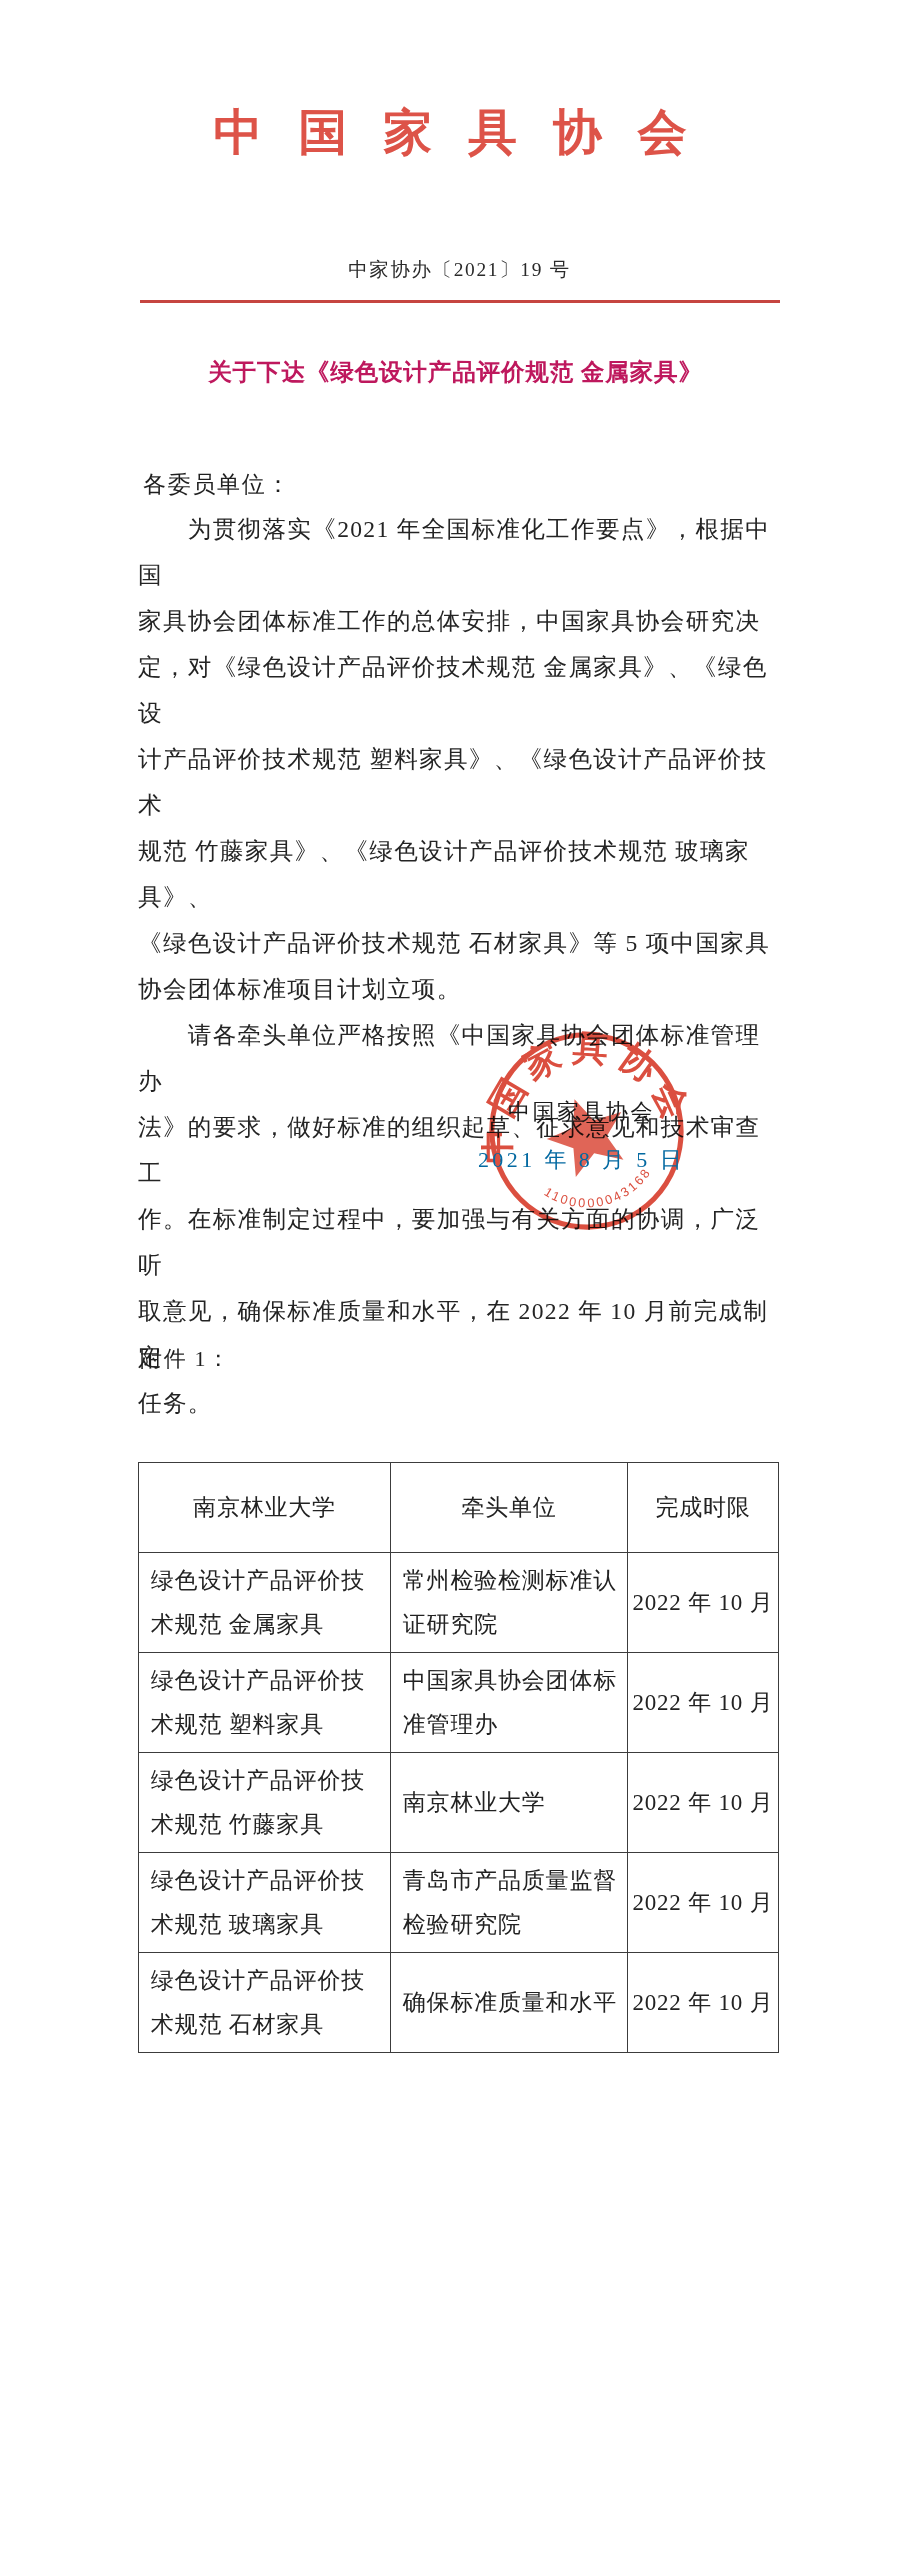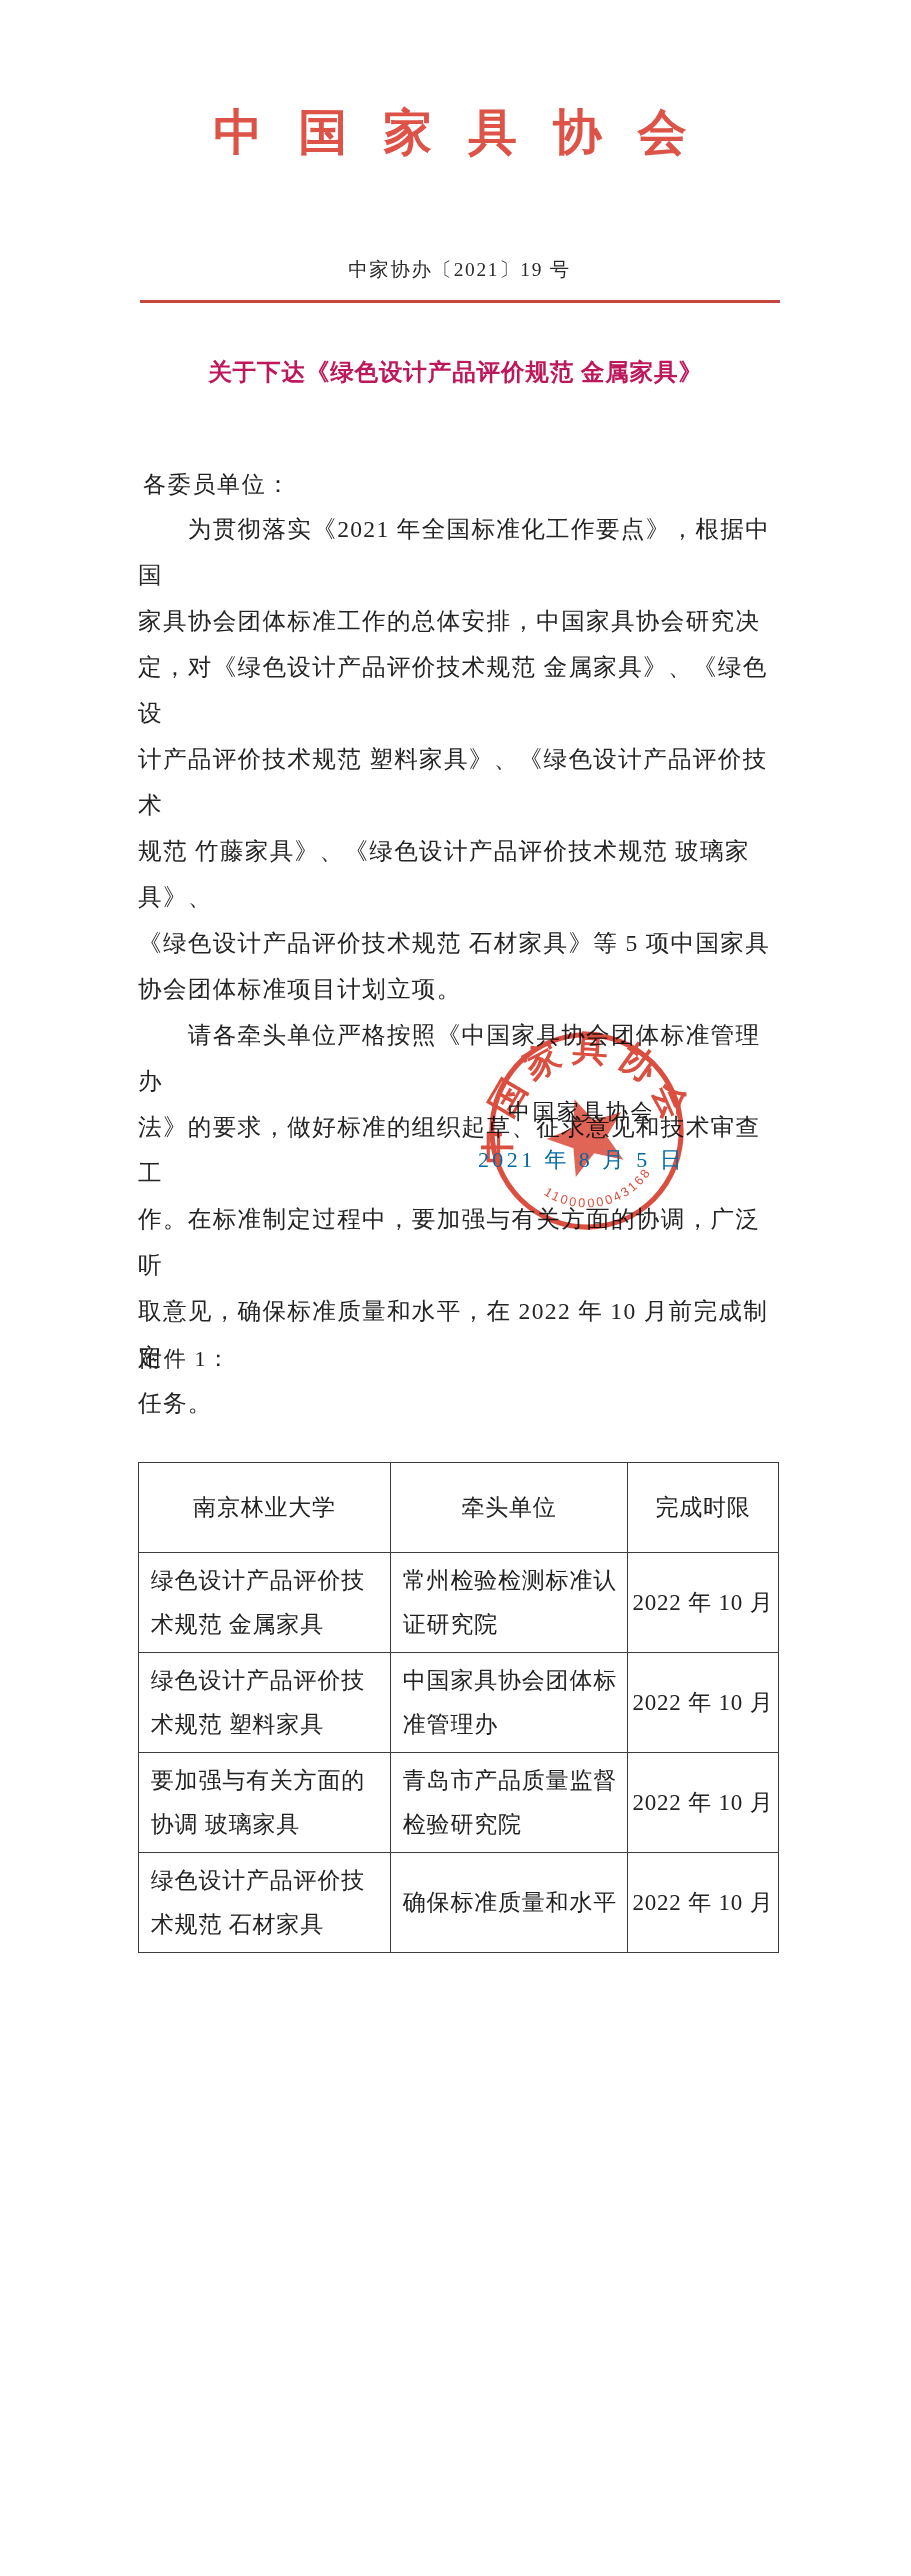--- a/index.html
+++ b/index.html
@@ -167,21 +167,26 @@
         <td class="c0">绿色设计产品评价技术规范 金属家具</td>
         <td class="c1">常州检验检测标准认证研究院</td>
         <td class="c2">2022 年 10 月</td>
       </tr>
       <tr>
         <td class="c0">绿色设计产品评价技术规范 塑料家具</td>
         <td class="c1">中国家具协会团体标准管理办</td>
         <td class="c2">2022 年 10 月</td>
       </tr>
       <tr>
-        <td class="c0">要加强与有关方面的协调 玻璃家具</td>
+        <td class="c0">绿色设计产品评价技术规范 竹藤家具</td>
+        <td class="c1">南京林业大学</td>
+        <td class="c2">2022 年 10 月</td>
+      </tr>
+      <tr>
+        <td class="c0">绿色设计产品评价技术规范 玻璃家具</td>
         <td class="c1">青岛市产品质量监督检验研究院</td>
         <td class="c2">2022 年 10 月</td>
       </tr>
       <tr>
         <td class="c0">绿色设计产品评价技术规范 石材家具</td>
         <td class="c1">确保标准质量和水平</td>
         <td class="c2">2022 年 10 月</td>
       </tr>
     </tbody>
 </table>

